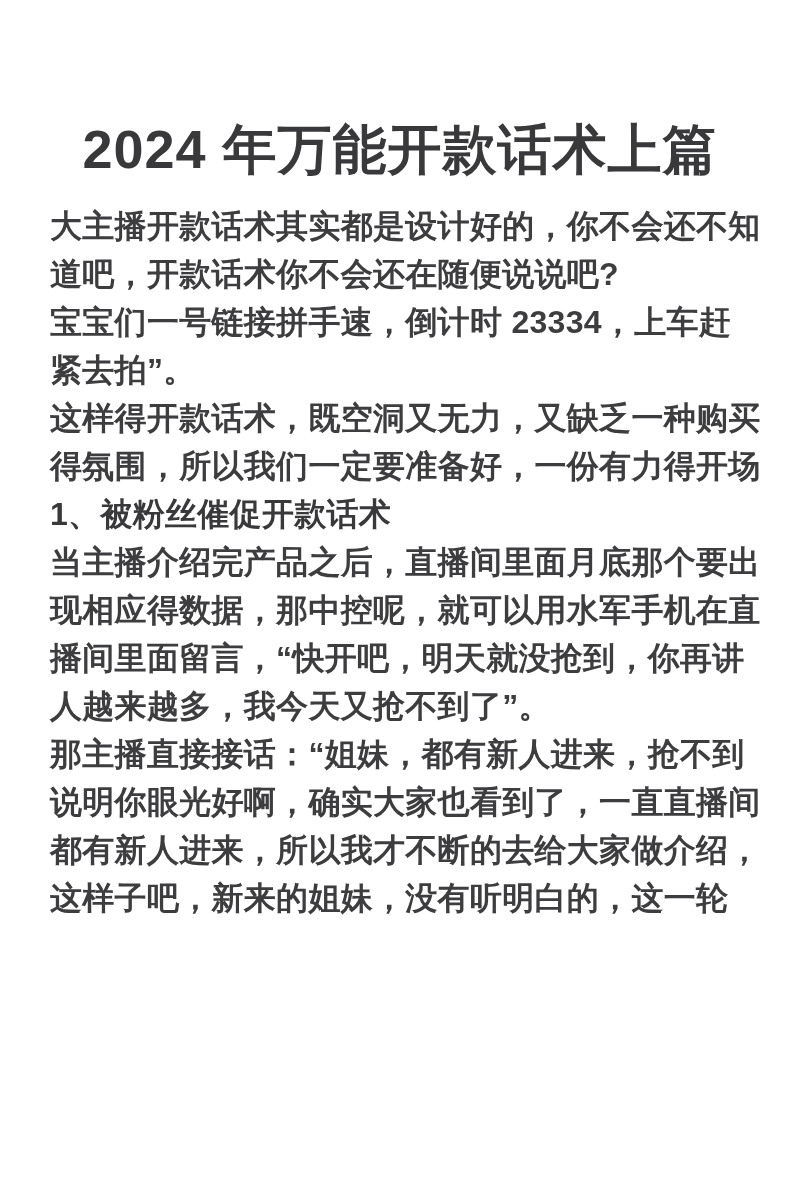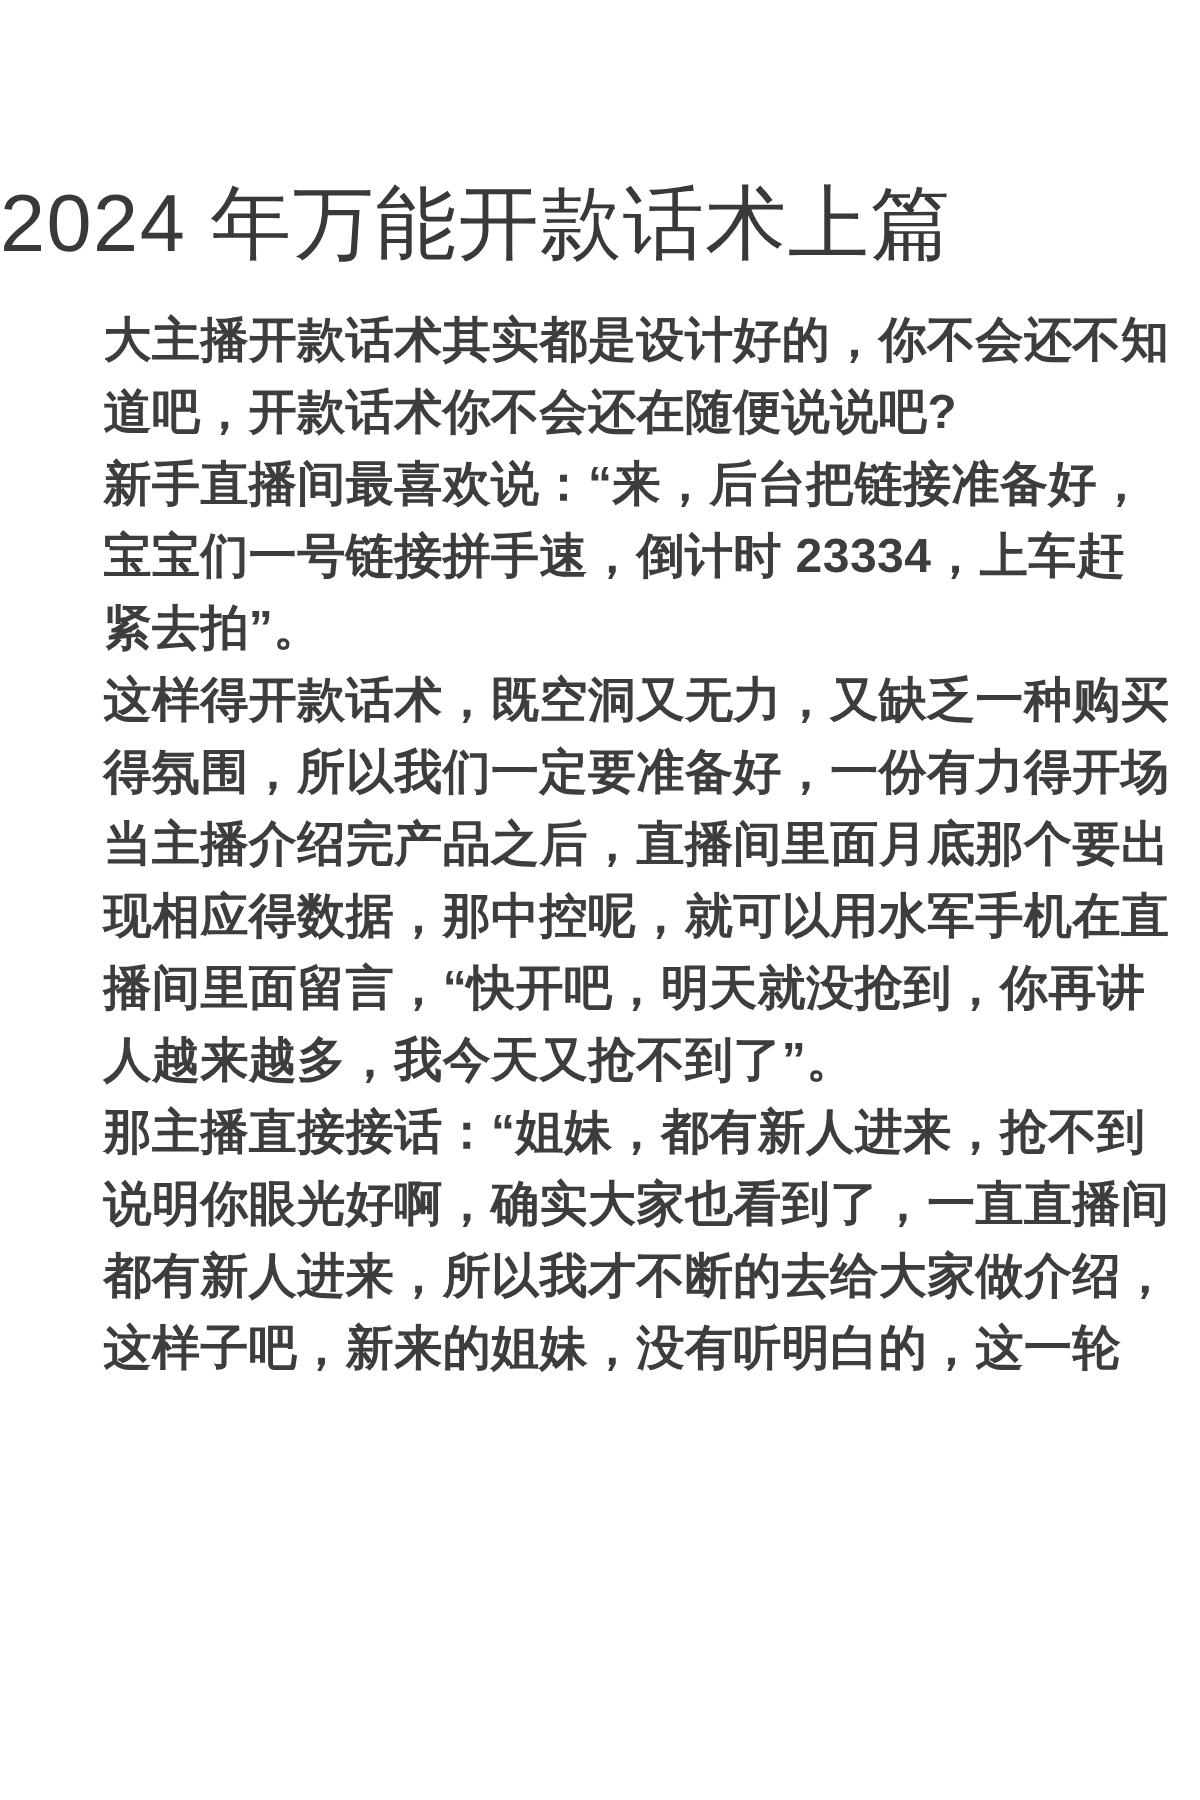--- a/index.html
+++ b/index.html
@@ -11,65 +11,64 @@
     font-family: "Liberation Sans", sans-serif;
   }
   .page {
     position: relative;
     width: 800px;
     height: 1200px;
     background: #ffffff;
   }
   .title {
     margin-top: 118px;
-    text-align: left;
+    text-align: center;
     font-size: 54px;
     line-height: 62px;
-    font-weight: 400;
+    font-weight: 700;
     letter-spacing: 1px;
     color: #39393c;
     white-space: nowrap;
   }
   .content {
     margin: 22px 44px 0 50px;
   }
   .line {
     display: block;
     font-size: 32px;
     line-height: 48px;
     font-weight: 700;
     color: #3d3d40;
     letter-spacing: 0.3px;
     white-space: nowrap;
-    margin-left: 19px;
   }
   .line.heading {
     font-weight: 800;
     color: #39393c;
   }
 </style>
 </head>
 <body>
 
 <div class="page">
 
   <h1 class="title">2024 年万能开款话术上篇</h1>
 
   <main class="content">
 
     <span class="line">大主播开款话术其实都是设计好的，你不会还不知</span>
     <span class="line">道吧，开款话术你不会还在随便说说吧?</span>
 
-    <span class="line">新手直播间最喜欢说：“来，后台把链接准备好，</span>
     <span class="line">宝宝们一号链接拼手速，倒计时 23334，上车赶</span>
     <span class="line">紧去拍”。</span>
 
     <span class="line">这样得开款话术，既空洞又无力，又缺乏一种购买</span>
     <span class="line">得氛围，所以我们一定要准备好，一份有力得开场</span>
 
+    <span class="line heading">1、被粉丝催促开款话术</span>
 
     <span class="line">当主播介绍完产品之后，直播间里面月底那个要出</span>
     <span class="line">现相应得数据，那中控呢，就可以用水军手机在直</span>
     <span class="line">播间里面留言，“快开吧，明天就没抢到，你再讲</span>
     <span class="line">人越来越多，我今天又抢不到了”。</span>
 
     <span class="line">那主播直接接话：“姐妹，都有新人进来，抢不到</span>
     <span class="line">说明你眼光好啊，确实大家也看到了，一直直播间</span>
     <span class="line">都有新人进来，所以我才不断的去给大家做介绍，</span>
     <span class="line">这样子吧，新来的姐妹，没有听明白的，这一轮</span>

